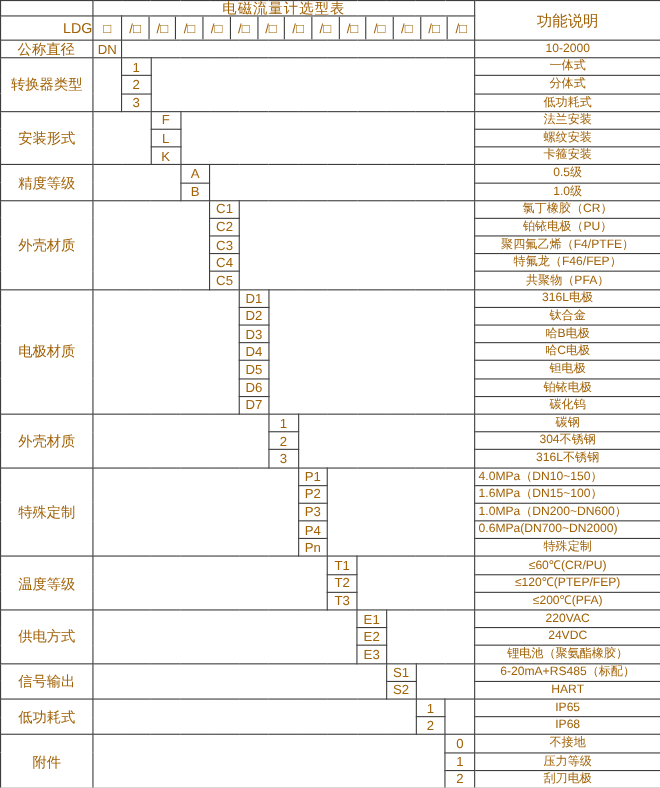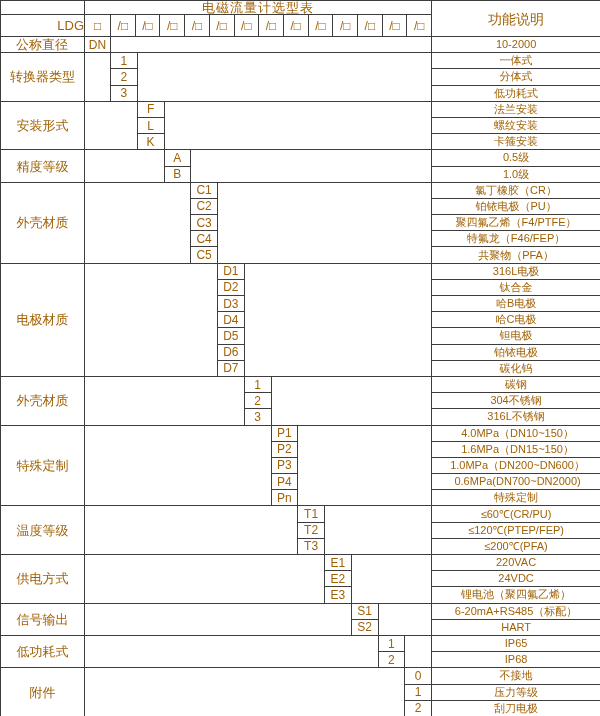--- a/index.html
+++ b/index.html
@@ -25,21 +25,21 @@
   tr.r-title{height:14px;}
   tr.r-model{height:22px;}
   tr.r{height:16.2px;}
   td.title{font-size:13px;letter-spacing:1px;}
   td.fn-header{font-size:14px;}
   td.cat{font-size:13px;}
   td.cat-left{text-align:left;padding-left:15px;font-size:13px;}
   td.model-prefix{text-align:right;padding-left:12px;font-size:13px;}
   td.code{font-size:12px;}
   td.desc{font-size:11px;}
-  td.desc.left{text-align:center;padding-left:3px;}
+  td.desc.left{text-align:left;padding-left:3px;}
   td.gap{border:1px solid #3d3d3d;}
   td.slots-cell{padding:0;}
   .slots{display:flex;width:100%;height:100%;align-items:stretch;}
   .slot{
     flex:1 1 0;
     display:flex;align-items:center;justify-content:center;
     border-left:1px solid #3d3d3d;
     font-size:12px;
   }
   .slot:first-child{border-left:none;}
@@ -220,21 +220,21 @@
 
   <tr class="r">
     <td class="cat" rowspan="5">特殊定制</td>
     <td class="gap" rowspan="5" colspan="7"></td>
     <td class="code">P1</td>
     <td class="gap" rowspan="5" colspan="5"></td>
     <td class="desc left">4.0MPa（DN10~150）</td>
   </tr>
   <tr class="r">
     <td class="code">P2</td>
-    <td class="desc left">1.6MPa（DN15~150）</td>
+    <td class="desc left">1.6MPa（DN15~100）</td>
   </tr>
   <tr class="r">
     <td class="code">P3</td>
     <td class="desc left">1.0MPa（DN200~DN600）</td>
   </tr>
   <tr class="r">
     <td class="code">P4</td>
     <td class="desc left">0.6MPa(DN700~DN2000)</td>
   </tr>
   <tr class="r">
@@ -264,21 +264,21 @@
     <td class="code">E1</td>
     <td class="gap" rowspan="3" colspan="3"></td>
     <td class="desc">220VAC</td>
   </tr>
   <tr class="r">
     <td class="code">E2</td>
     <td class="desc">24VDC</td>
   </tr>
   <tr class="r">
     <td class="code">E3</td>
-    <td class="desc">锂电池（聚四氟乙烯）</td>
+    <td class="desc">锂电池（聚氨酯橡胶）</td>
   </tr>
 
   <tr class="r">
     <td class="cat" rowspan="2">信号输出</td>
     <td class="gap" rowspan="2" colspan="10"></td>
     <td class="code">S1</td>
     <td class="gap" rowspan="2" colspan="2"></td>
     <td class="desc">6-20mA+RS485（标配）</td>
   </tr>
   <tr class="r">

